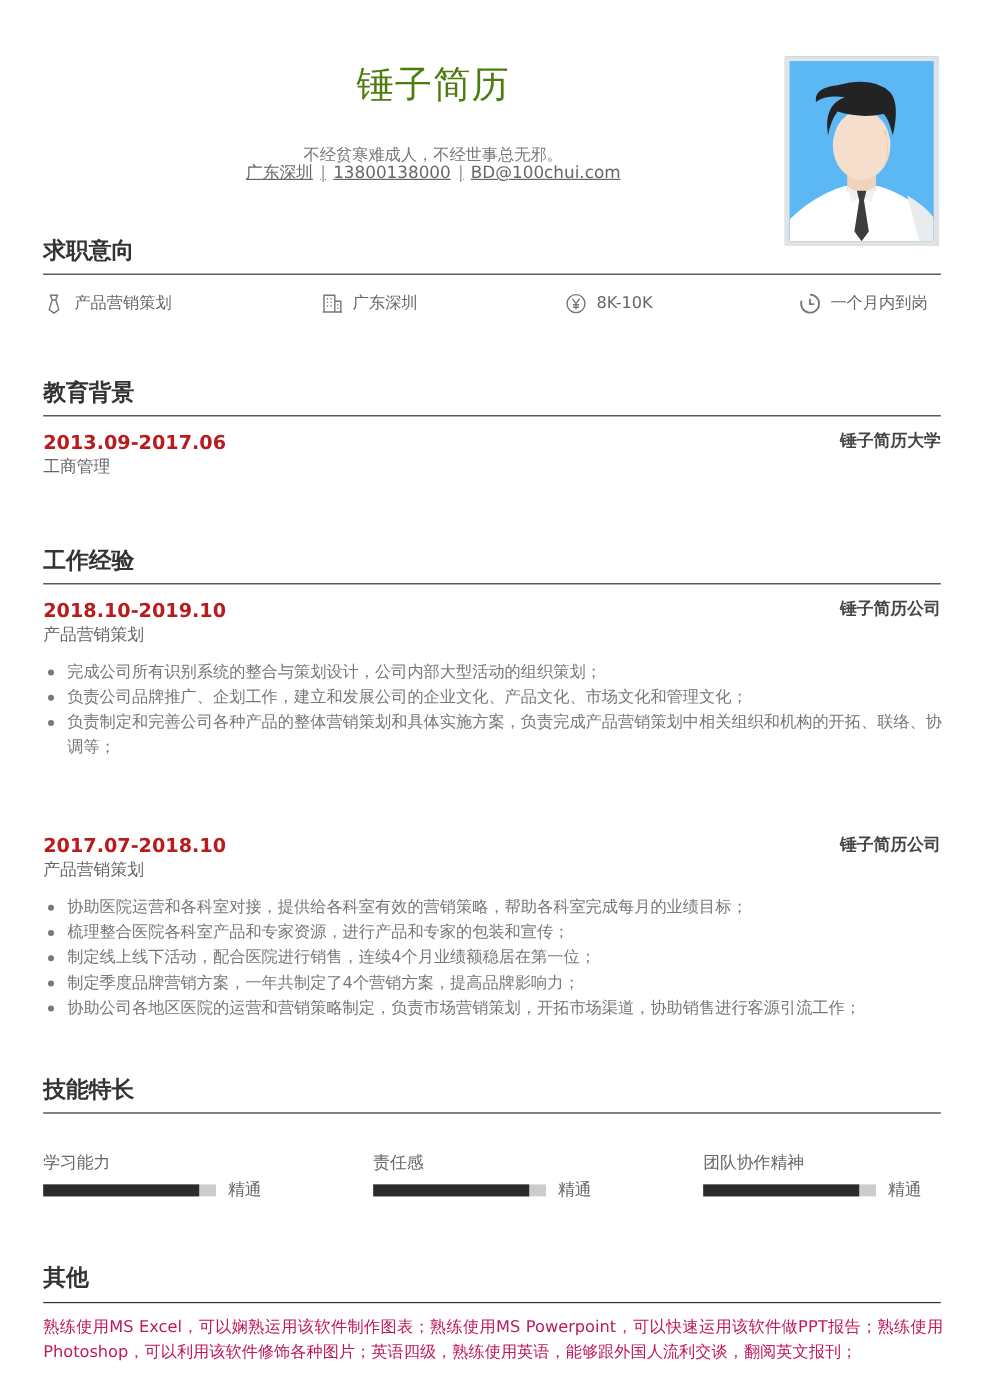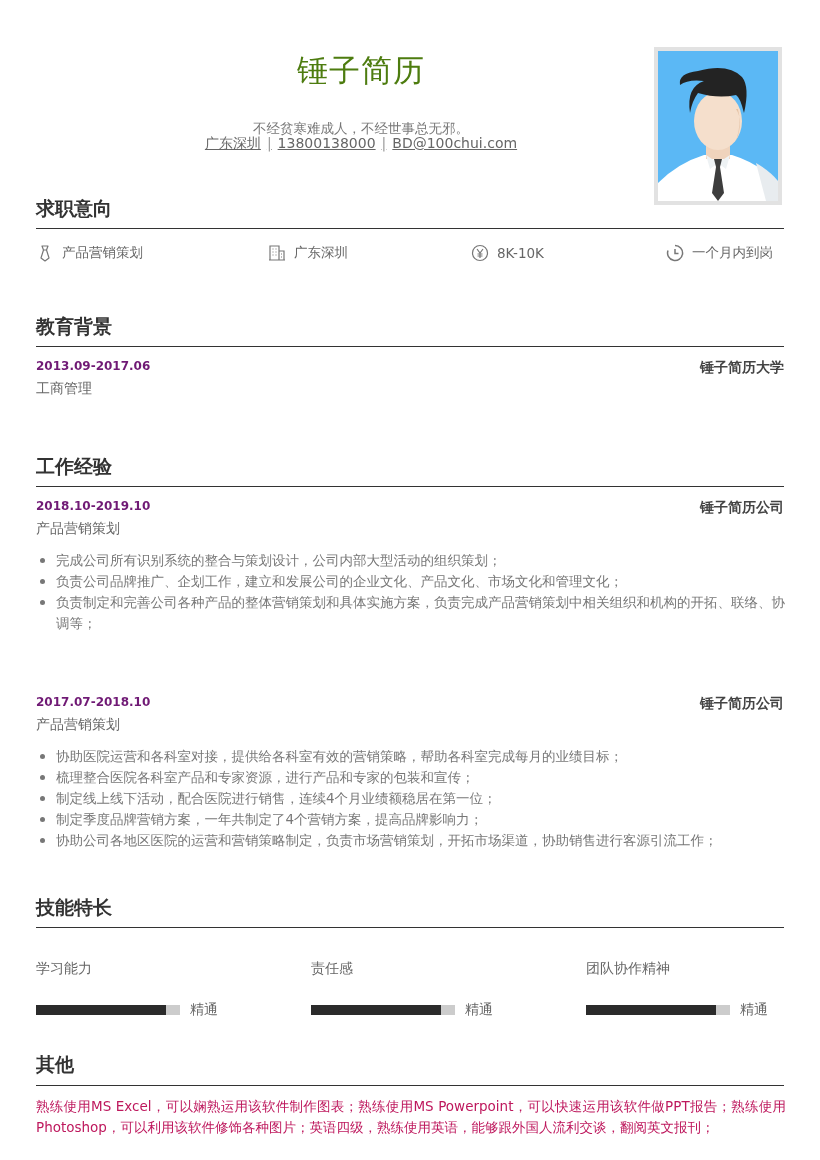--- a/index.html
+++ b/index.html
@@ -42,37 +42,37 @@
   }
 
   
   .intent-item {
     position: absolute; top: 244px; display: flex; align-items: center;
     font-size: 13.5px; color: #666666;
   }
   .intent-item svg { width: 18px; height: 18px; margin-right: 8px; }
 
   
-  .entry-date { position: absolute; left: 36px; font-size: 12px; font-weight: bold; color: #701a75; }
+  .entry-date { position: absolute; left: 36px; font-size: 16px; font-weight: bold; color: #b91c1c; }
   .entry-org { position: absolute; right: 36px; font-size: 14px; font-weight: bold; color: #444444; text-align: right; }
   .entry-role { position: absolute; left: 36px; font-size: 14px; color: #666666; }
 
   .bullets { position: absolute; left: 36px; width: 750px; list-style: none; }
   .bullets li {
     position: relative; padding-left: 20px; font-size: 13.5px; line-height: 21px; color: #777777;
   }
   .bullets li::before {
     content: ""; position: absolute; left: 4px; top: 8px; width: 5px; height: 5px;
     border-radius: 50%; background: #777777;
   }
 
   
   .skill { position: absolute; top: 960px; width: 220px; }
   .skill-name { font-size: 14px; color: #666666; height: 20px; }
-  .skill-row { display: flex; align-items: center; margin-top: 21px; }
+  .skill-row { display: flex; align-items: center; margin-top: 3px; }
   .skill-bar { position: relative; width: 144px; height: 10px; background: #cccccc; }
   .skill-fill { position: absolute; left: 0; top: 0; height: 10px; background: #2b2b2b; }
   .skill-level { margin-left: 10px; font-size: 14px; color: #666666; }
 
   .other-text {
     position: absolute; left: 36px; top: 1096px; width: 750px;
     font-size: 13.5px; line-height: 21px; color: #be185d; text-align: justify;
   }
 </style>
 </head>

